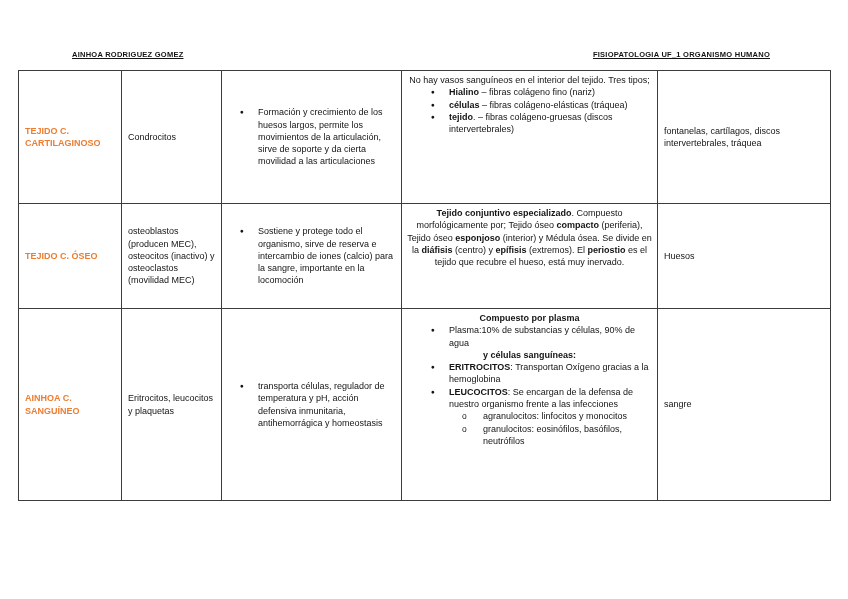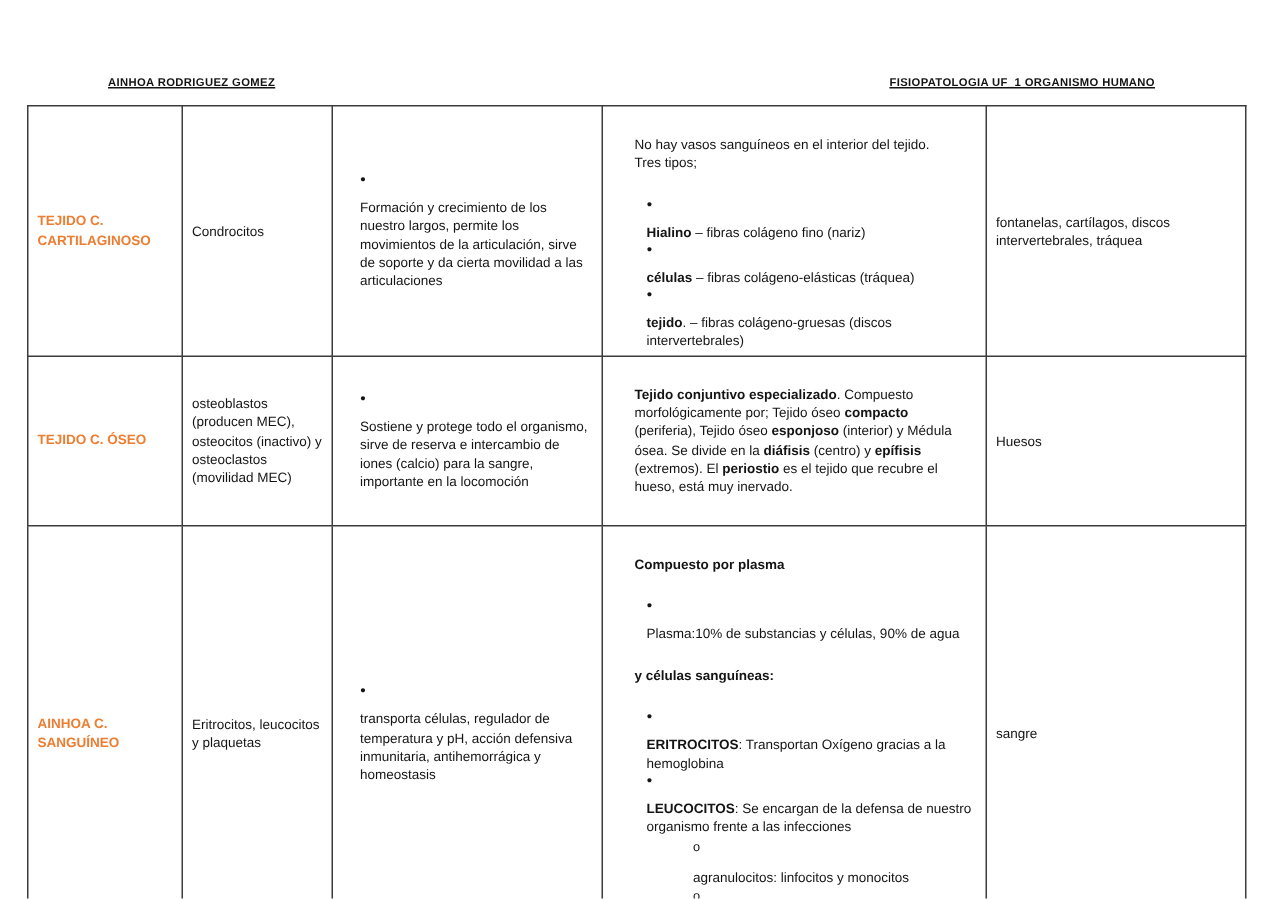--- a/index.html
+++ b/index.html
@@ -25,23 +25,23 @@
     padding:4px 6px;
     font-size:9px; line-height:12.3px;
     word-wrap:break-word;
   }
   tr.r1 { height:133px; }
   tr.r2 { height:105px; }
   tr.r3 { height:192px; }
   td.c1 { }
   .tissue-name { color:var(--accent); font-weight:700; font-size:9px; line-height:12.5px; }
   td.c4 { vertical-align:top; padding:3px 5px; }
-  .para { margin:16px; }
+  .para { margin:0;text-align:center; }
   .b { font-weight:700; }
-  .bullet { display:flex;flex-direction:column; }
+  .bullet { display:flex; }
   td.c3 .bullet.level1 { padding-left:12px; }
   td.c4 .bullet.level1 { padding-left:24px; }
   td.c4 .bullet.level2 { padding-left:55px; }
   .marker { flex:0 0 18px; font-size:6.5px; line-height:12.3px; }
   .bullet.level2 .marker { flex:0 0 21px; font-size:8.5px; }
   .btext { flex:1 1 auto; }
 </style>
 </head>
 <body>
 
@@ -60,21 +60,21 @@
   </colgroup>
   <tbody>
     <tr class="r1">
       <td class="c1">
         <div class="tissue-name">TEJIDO C. CARTILAGINOSO</div>
       </td>
       <td class="c2">Condrocitos</td>
       <td class="c3">
           <div class="bullet level1">
             <span class="marker">●</span>
-            <span class="btext"><span>Formación y crecimiento de los nuestro largos, permite los movimientos de la articulación, sirve de soporte y da cierta movilidad a las articulaciones</span></span>
+            <span class="btext"><span>Formación y crecimiento de los huesos largos, permite los movimientos de la articulación, sirve de soporte y da cierta movilidad a las articulaciones</span></span>
           </div>
         </td>
       <td class="c4">
           <div class="para"><span>No hay vasos sanguíneos en el interior del tejido. Tres tipos;</span></div>
           <div class="bullet level1">
             <span class="marker">●</span>
             <span class="btext"><span class="b">Hialino</span><span> – fibras colágeno fino (nariz)</span></span>
           </div>
           <div class="bullet level1">
             <span class="marker">●</span>

